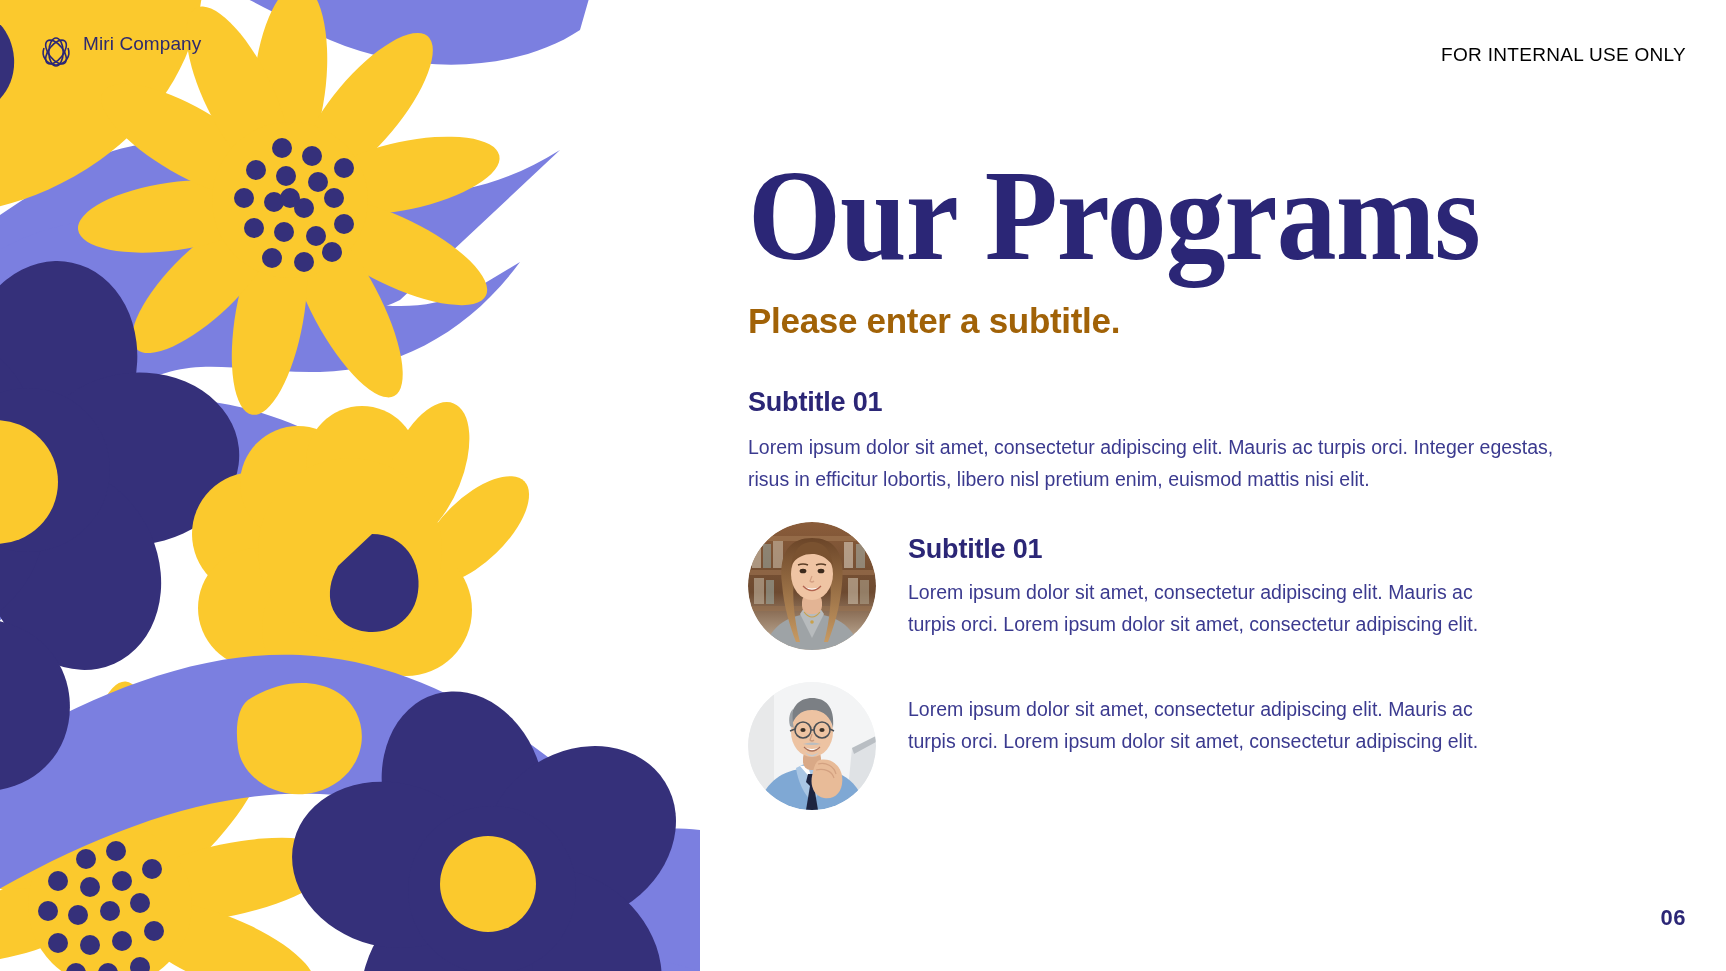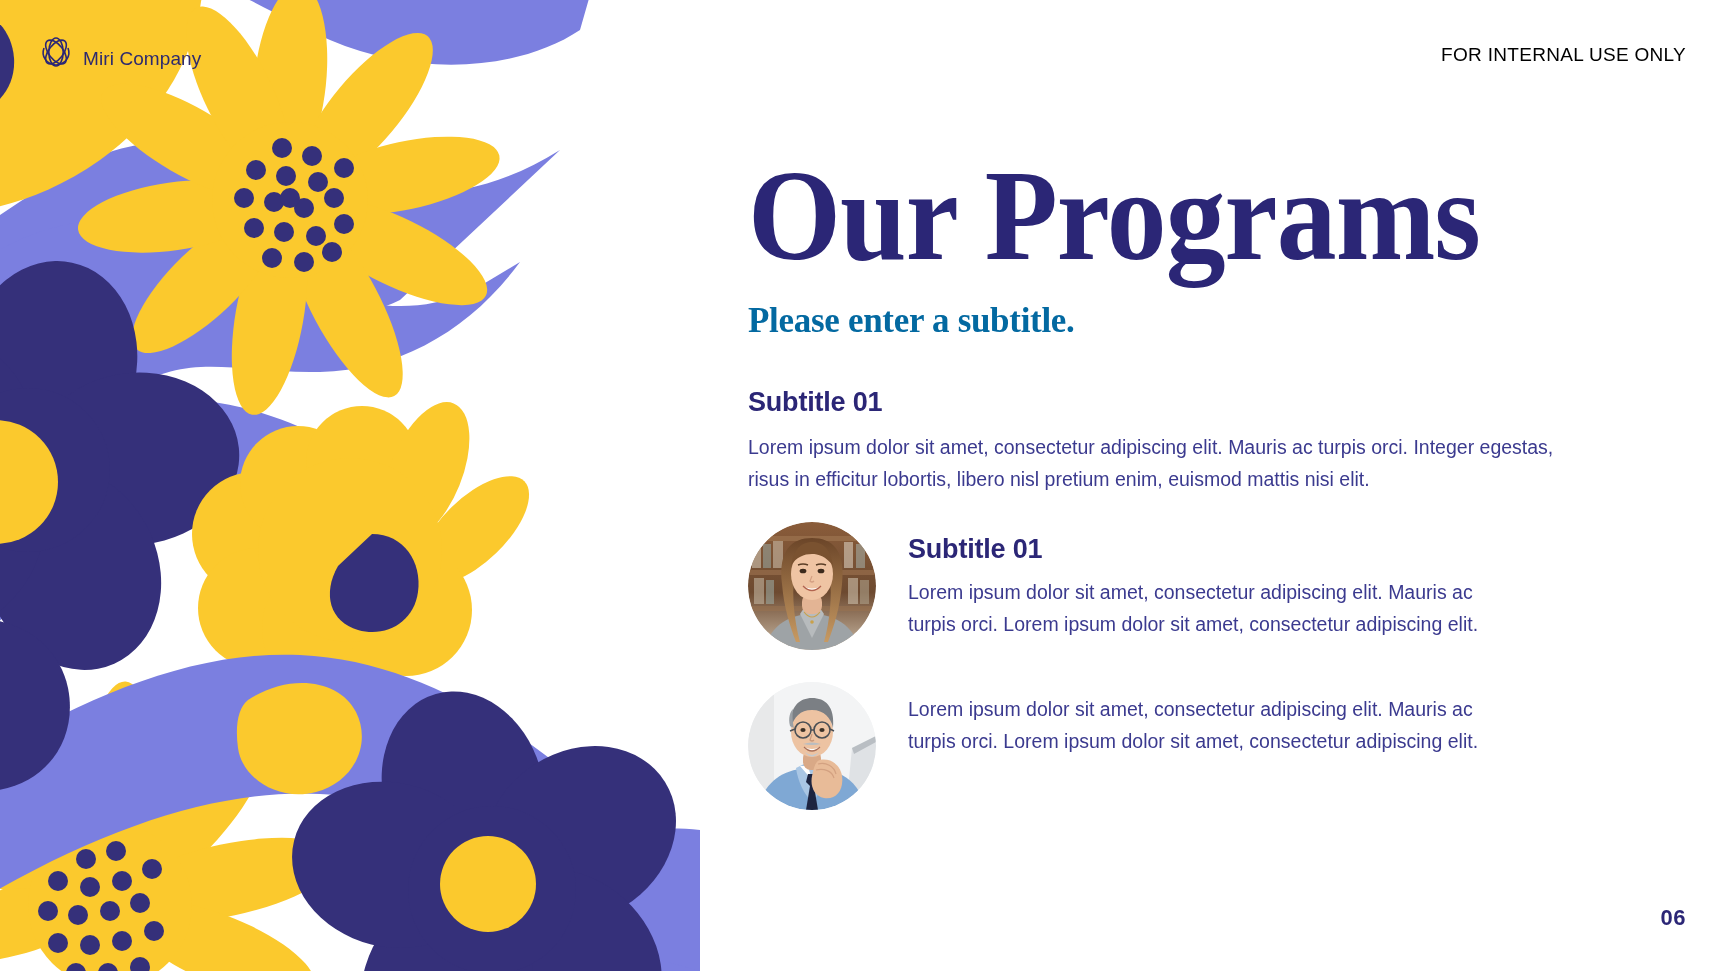--- a/index.html
+++ b/index.html
@@ -4,33 +4,33 @@
 <style>
   html,body{margin:0;padding:0;background:#fff;}
   body{width:1726px;height:971px;overflow:hidden;font-family:"Liberation Sans",sans-serif;}
   .slide{position:relative;width:1726px;height:971px;background:#ffffff;overflow:hidden;}
 
   
   .art{position:absolute;left:0;top:0;width:700px;height:971px;overflow:hidden;}
   .art svg{display:block;}
 
   
-  .logo-block{position:absolute;left:38px;top:34px;display:flex;align-items:flex-end;gap:9px;z-index:40;}
+  .logo-block{position:absolute;left:38px;top:34px;display:flex;align-items:flex-start;gap:9px;z-index:40;}
   .logo-mark{width:36px;height:34px;display:block;}
   .logo-text{font-size:19px;color:#2E2A6E;letter-spacing:.1px;line-height:1;white-space:nowrap;}
   .internal-note{position:absolute;right:40px;top:44px;font-size:19px;letter-spacing:.3px;
      color:#000000;white-space:nowrap;z-index:40;}
 
   
   .content{position:absolute;left:748px;top:0;width:940px;height:971px;margin-top:20px;}
   .big-title{position:absolute;left:0;top:133px;margin:0;
      font-family:"Liberation Serif",serif;font-weight:700;font-size:130px;line-height:.96;
      color:#2B2676;letter-spacing:-1px;transform:scaleX(.92);transform-origin:left center;white-space:nowrap;}
   .sub-head{position:absolute;left:0;top:283px;margin:0;font-size:35px;font-weight:700;
-     color:#0369a1;letter-spacing:-.3px;line-height:1;white-space:nowrap;font-family:Liberation Serif, serif;}
+     color:#a16207;letter-spacing:-.3px;line-height:1;white-space:nowrap;}
 
   .section{position:absolute;left:0;top:367px;width:818px;}
   .section h3{margin:0 0 14px 0;font-size:27px;font-weight:700;color:#2B2676;letter-spacing:-.2px;}
   .section p{margin:0;font-size:19.5px;line-height:1.62;color:#3B3A8F;}
 
   .people{position:absolute;left:0;top:502px;width:820px;}
   .person{display:flex;align-items:flex-start;gap:32px;margin-bottom:32px;}
   .avatar{flex:0 0 auto;width:128px;height:128px;border-radius:50%;overflow:hidden;position:relative;
      background:#e9e4de;}
   .avatar svg{position:absolute;left:0;top:0;width:128px;height:128px;}

